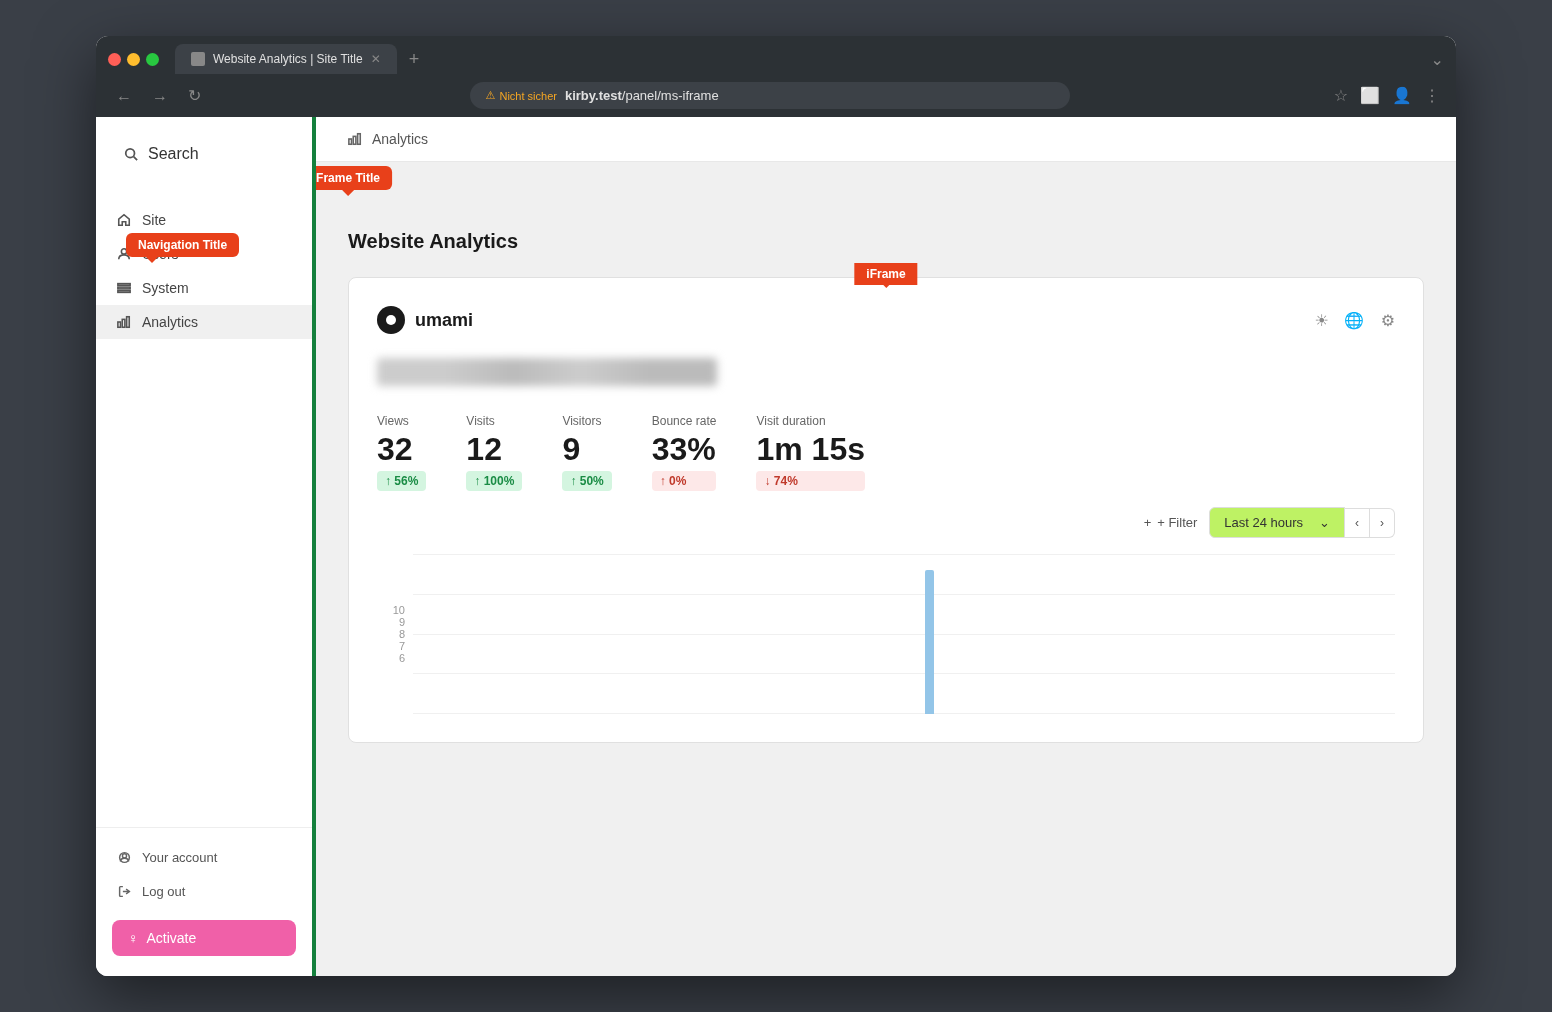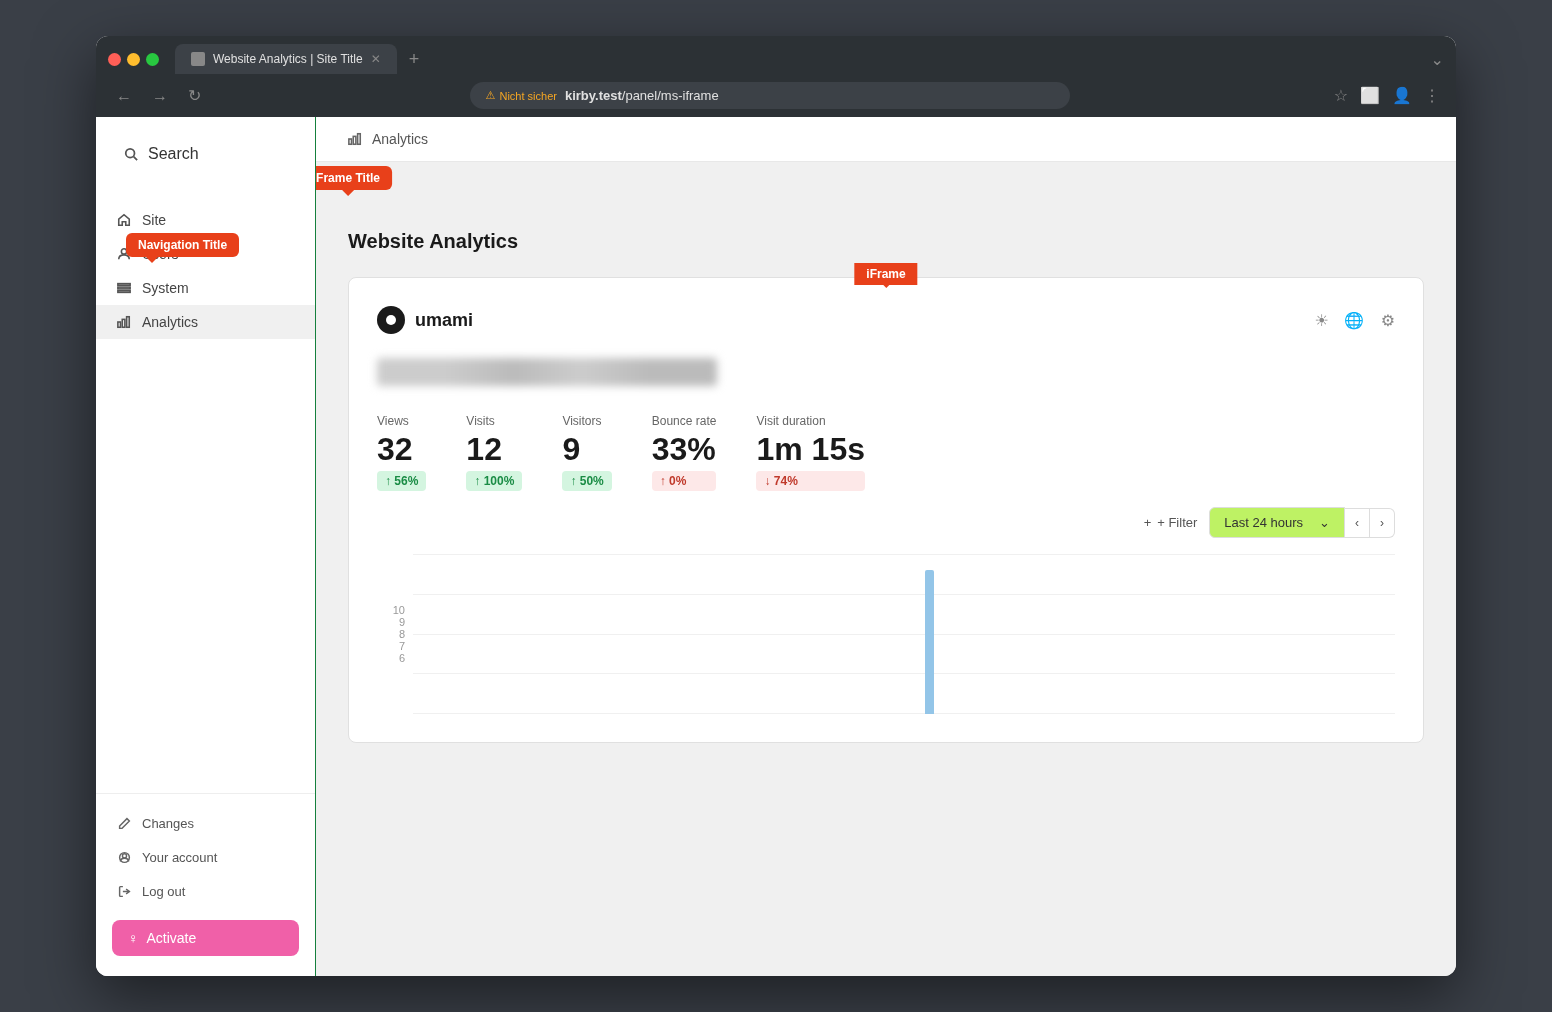--- a/index.html
+++ b/index.html
@@ -27,21 +27,21 @@
     .address-field { flex: 1; background: #3c4147; border-radius: 20px; padding: 6px 16px; display: flex; align-items: center; gap: 8px; max-width: 600px; margin: 0 auto; }
     .address-warning { color: #f5a623; font-size: 11px; display: flex; align-items: center; gap: 4px; }
     .address-url { color: #e0e0e0; font-size: 13px; }
     .address-url .host { font-weight: 600; }
     .toolbar-right { display: flex; align-items: center; gap: 12px; color: #888; }
 
     
     .app-layout { display: flex; flex: 1; overflow: hidden; background: #f0f0f0; }
 
     
-    .sidebar { width: 220px; background: #fff; display: flex; flex-direction: column; border-right: 1px solid #15803d; flex-shrink: 0; }
+    .sidebar { width: 220px; background: #fff; display: flex; flex-direction: column; border-right: 4px solid #15803d; flex-shrink: 0; }
     .sidebar-top { padding: 20px 16px 16px; }
     .search-item { display: flex; align-items: center; gap: 10px; padding: 8px 12px; border-radius: 6px; cursor: pointer; color: #333; }
 
     .sidebar-nav { padding: 16px 0; flex: 1; }
     .nav-item { display: flex; align-items: center; gap: 10px; padding: 9px 20px; cursor: pointer; color: #444; font-size: 14px; border-radius: 0; }
     .nav-item.active { background: #f0f0f0; font-weight: 500; }
     .nav-icon { width: 16px; height: 16px; display: flex; align-items: center; justify-content: center; flex-shrink: 0; }
 
     .sidebar-bottom { padding: 12px 0 16px; border-top: 1px solid #eee; }
     .sidebar-bottom .nav-item { font-size: 13px; color: #555; }
@@ -211,28 +211,20 @@
             </svg>
           </span>
           <span>Analytics</span>
         </div>
       </div>
 
       <div class="sidebar-bottom">
         <div class="nav-item">
           <span class="nav-icon">
             <svg width="13" height="13" viewBox="0 0 16 16" fill="none" stroke="#666" stroke-width="1.8">
-              <path d="M11 2l3 3-9 9H2v-3z"></path>
-            </svg>
-          </span>
-          <span>Changes</span>
-        </div>
-        <div class="nav-item">
-          <span class="nav-icon">
-            <svg width="13" height="13" viewBox="0 0 16 16" fill="none" stroke="#666" stroke-width="1.8">
               <circle cx="8" cy="8" r="6"></circle>
                 <circle cx="8" cy="6" r="2.5"></circle>
                 <path d="M3 13c0-2.5 2-4 5-4s5 1.5 5 4"></path>
             </svg>
           </span>
           <span>Your account</span>
         </div>
         <div class="nav-item">
           <span class="nav-icon">
             <svg width="13" height="13" viewBox="0 0 16 16" fill="none" stroke="#666" stroke-width="1.8">

